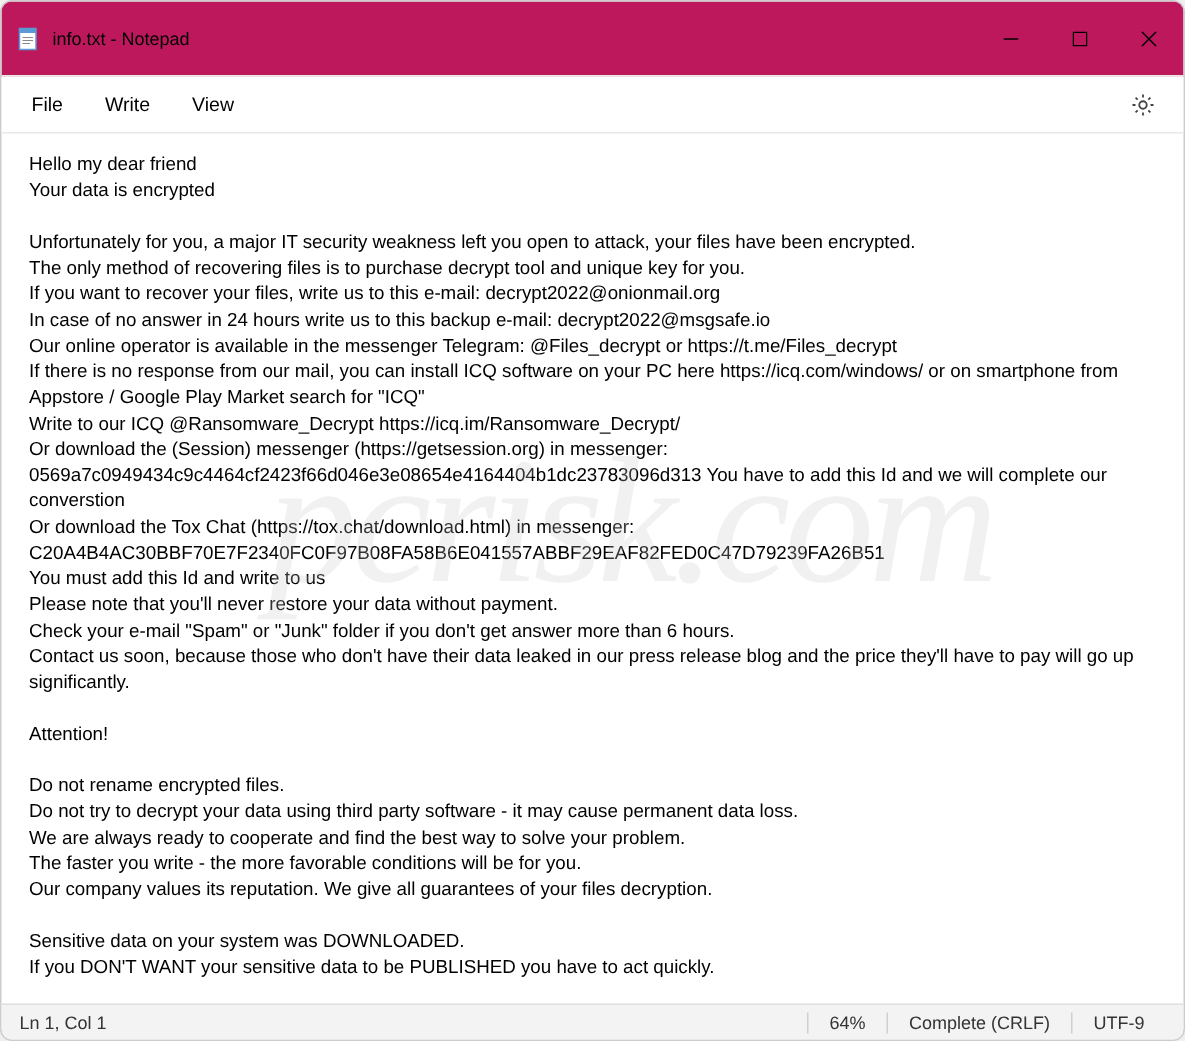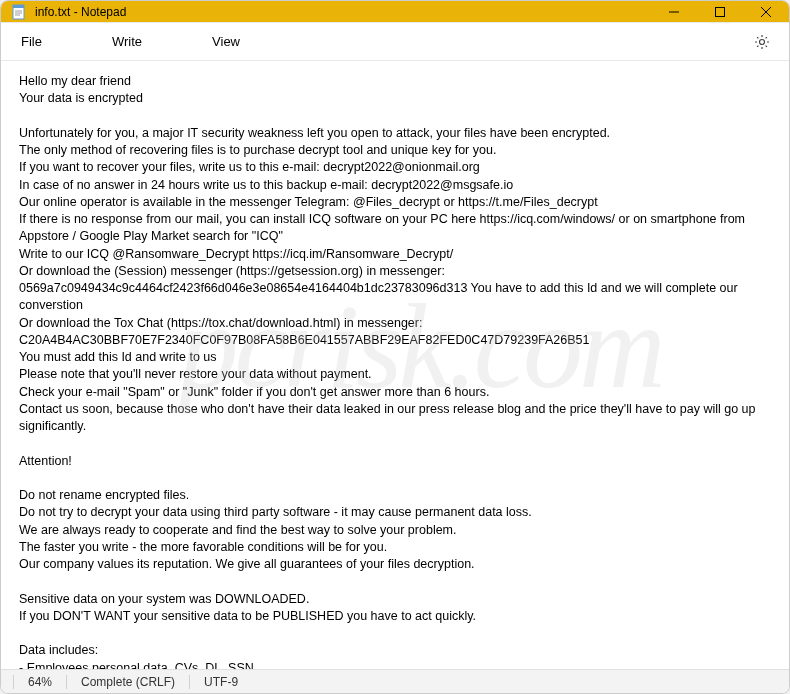--- a/index.html
+++ b/index.html
@@ -19,25 +19,25 @@
       width: 790px;
       height: 694px;
       background: #ffffff;
       border: 1px solid #cccccc;
       border-radius: 8px;
       display: flex;
       flex-direction: column;
       overflow: hidden;
     }
     .titlebar {
-      height: 22px;
+      height: 50px;
       display: flex;
       align-items: center;
       padding: 0 0 0 10px;
-      background: #eab308;
+      background: #be185d;
       border-bottom: 1px solid #e8e8e8;
     }
     .titlebar-icon {
       width: 16px;
       height: 16px;
       margin-right: 8px;
       display: flex;
       align-items: center;
       justify-content: center;
     }
@@ -60,21 +60,20 @@
       background: transparent;
       border: none;
     }
     .menubar {
       height: 38px;
       display: flex;
       align-items: center;
       padding: 0 6px;
       background: #ffffff;
       border-bottom: 1px solid #e8e8e8;
-      gap: 42px;
     }
     .menu-item {
       padding: 6px 14px;
       font-size: 13px;
       color: #000;
       cursor: pointer;
       border-radius: 4px;
     }
     .menu-spacer {
       flex: 1;
@@ -215,20 +214,21 @@
 If you DON'T WANT your sensitive data to be PUBLISHED you have to act quickly.
 
 Data includes:
 - Employees personal data, CVs, DL, SSN.
 - Complete network map including credentials for local and remote services.
 - Private financial information including: clients data, bills, budgets, annual reports, bank statements.
 - Manufacturing documents including: datagrams, schemas, drawings in solidworks format
 - And more...</div>
 
   <div class="statusbar">
+    <div class="status-item">Ln 1, Col 1</div>
     <div class="status-divider"></div>
     <div class="status-item">64%</div>
     <div class="status-divider"></div>
     <div class="status-item">Complete (CRLF)</div>
     <div class="status-divider"></div>
     <div class="status-item">UTF-9</div>
   </div>
 </div>
 
 <div class="watermark">pcrisk.com</div>

